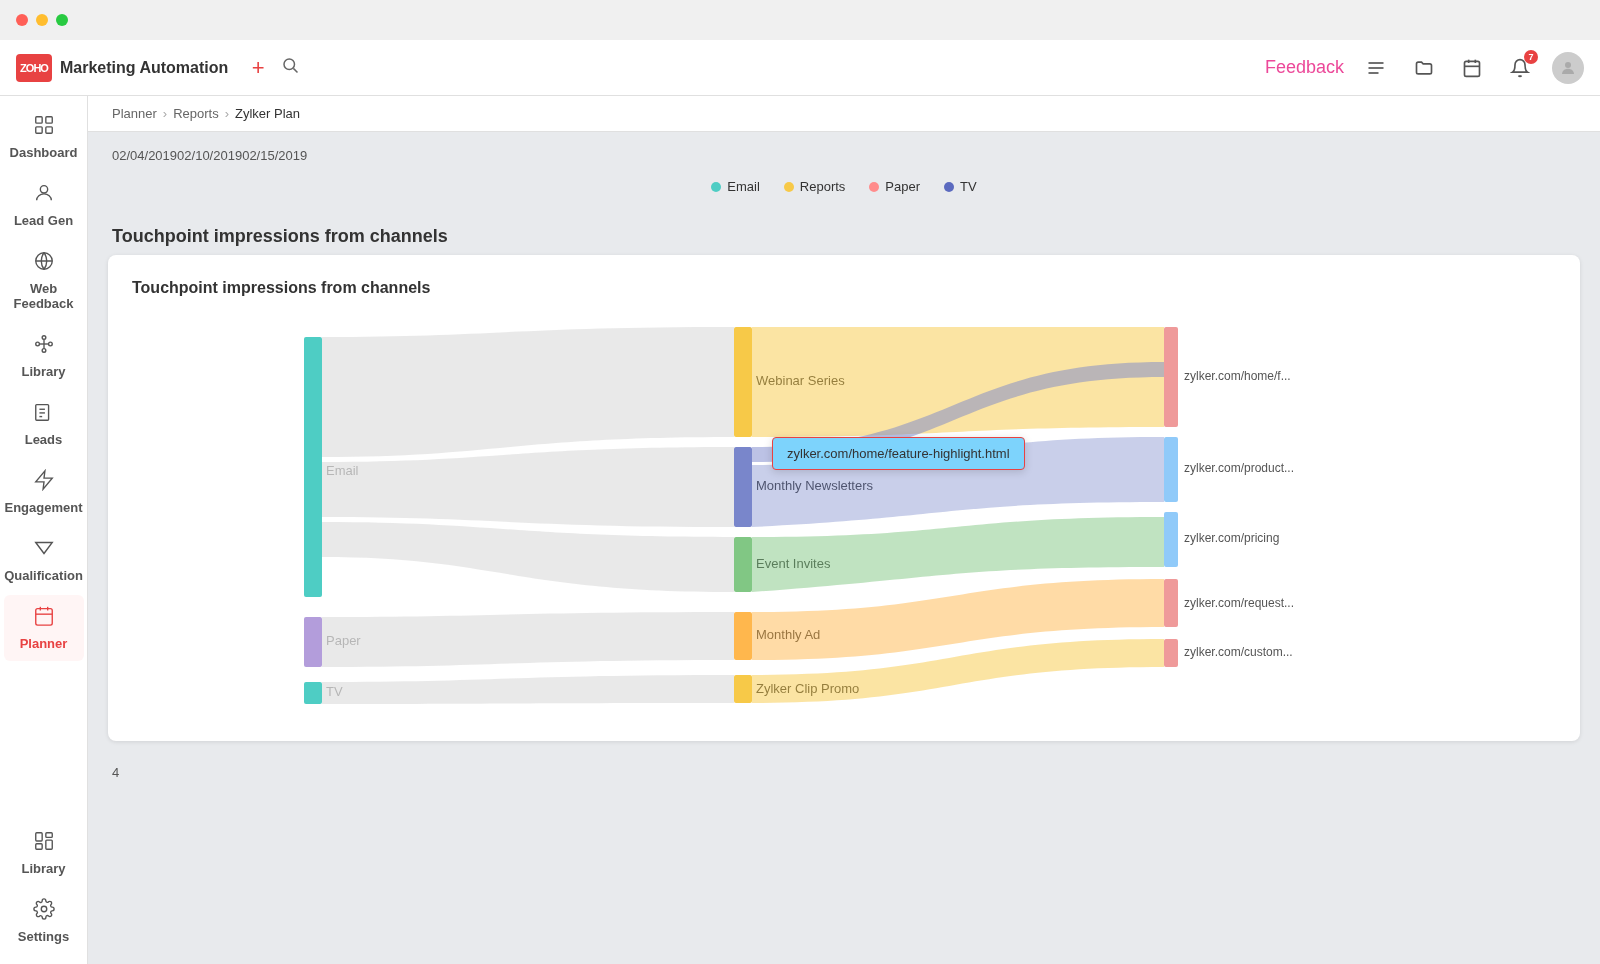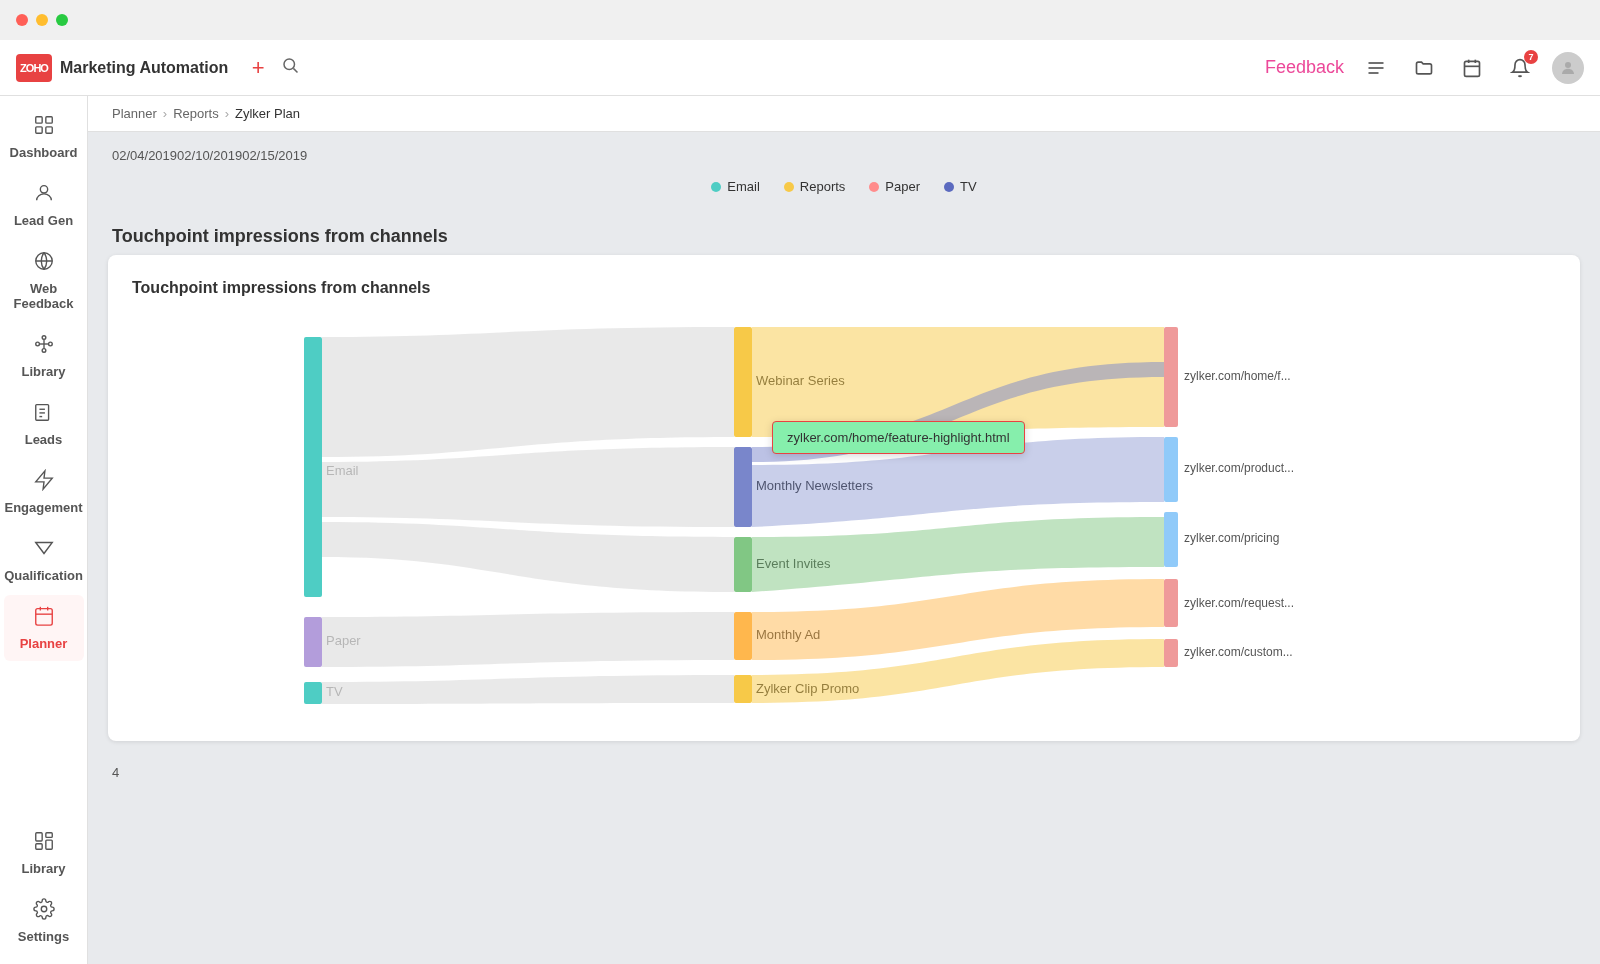--- a/index.html
+++ b/index.html
@@ -236,23 +236,23 @@
       height: 400px;
     }
     .sankey-svg {
       width: 100%;
       height: 100%;
     }
 
     
     .tooltip-box {
       position: absolute;
-      top: 104px;
+      top: 120px;
       left: 640px;
-      background: #86efac;
+      background: #7dd3fc;
       border: 1.5px solid #e84242;
       border-radius: 4px;
       padding: 8px 14px;
       font-size: 13px;
       color: #333;
       white-space: nowrap;
       box-shadow: 0 2px 8px rgba(0,0,0,0.15);
       z-index: 10;
     }
 

